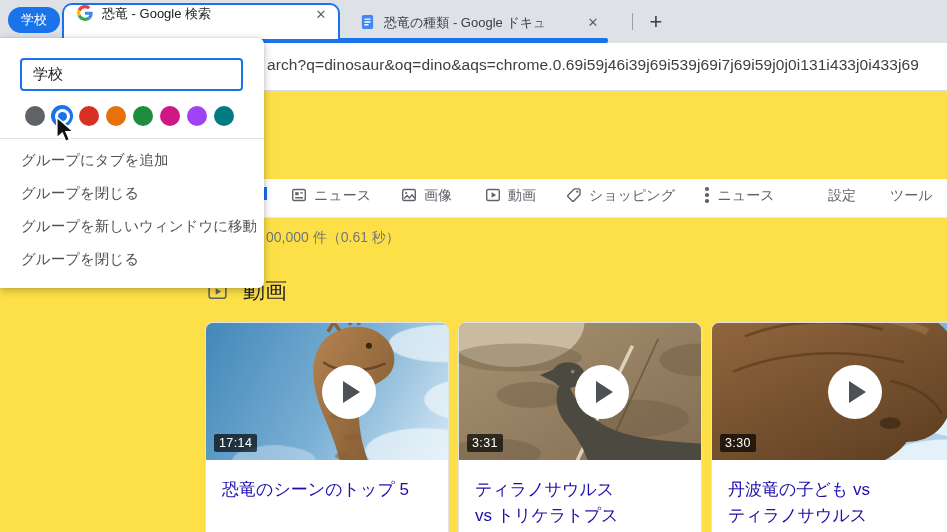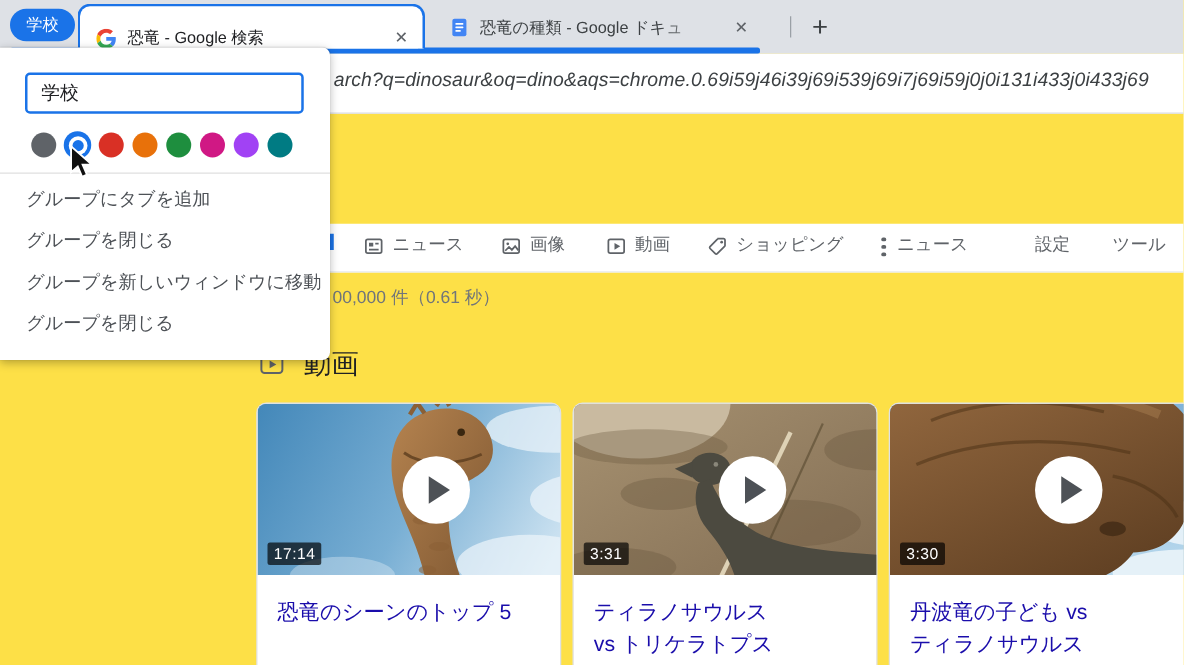--- a/index.html
+++ b/index.html
@@ -6,43 +6,43 @@
   .screen{position:relative;width:947px;height:532px;overflow:hidden;background:#fde047;
     font-family:"Liberation Sans","DejaVu Sans",sans-serif;-webkit-font-smoothing:antialiased;}
 
   
   .tabstrip{position:absolute;left:0;top:0;width:947px;height:43px;background:#dee1e6;}
   .group-underline{position:absolute;left:8px;top:38px;width:600px;height:5px;background:#1a73e8;border-radius:2px;}
   .group-chip{position:absolute;left:8px;top:7px;height:26px;line-height:26px;padding:0 13px;
     background:#1a73e8;color:#fff;font-size:13px;border-radius:13px;cursor:default;}
   .tab-active{position:absolute;left:62px;top:3px;width:278px;height:36px;background:#fff;
     border:2.5px solid #1a73e8;border-bottom:none;border-radius:10px 10px 0 0;box-sizing:border-box;
-    display:flex;align-items:flex-end;padding:0 8px 0 13px;}
+    display:flex;align-items:flex-start;padding:0 8px 0 13px;}
   .tab-title{flex:1;margin-left:9px;font-size:13px;color:#202124;white-space:nowrap;overflow:hidden;}
   .tab-close{width:18px;height:18px;display:flex;align-items:center;justify-content:center;
     color:#5f6368;font-size:13px;border-radius:50%;}
   .tab-inactive{position:absolute;left:346px;top:6px;width:262px;height:32px;display:flex;align-items:center;
     padding:0 6px 0 14px;box-sizing:border-box;}
   .tab-inactive .tab-title{color:#3c4043;position:relative;max-width:178px;}
   .fade-wrap{position:relative;flex:1;overflow:hidden;margin-left:9px;}
   .fade-wrap::after{content:"";position:absolute;right:0;top:0;bottom:0;width:56px;
     background:linear-gradient(to right, rgba(222,225,230,0), #dee1e6 85%);}
   .fade-wrap .tab-title{margin-left:0;}
   .tab-sep{position:absolute;left:632px;top:13px;width:1px;height:17px;background:#9aa0a6;}
   .newtab{position:absolute;left:641px;top:7px;width:30px;height:30px;font-size:22px;color:#3c4043;
     display:flex;align-items:center;justify-content:center;border-radius:50%;}
 
   
   .toolbar{position:absolute;top:43px;left:0;width:947px;height:48px;background:#fff;
-    border-bottom:1px solid #dadce0;box-sizing:border-box;font-style:italic;}
+    border-bottom:1px solid #dadce0;box-sizing:border-box;}
   .url{position:absolute;left:267px;top:13px;font-size:15.5px;color:#3c4043;white-space:nowrap;letter-spacing:.1px;}
 
   
   .navrow{position:absolute;top:179px;left:0;width:947px;height:39px;border-bottom:1px solid #e8eaed;box-sizing:border-box;background:#fff;}
-  .nav-item{position:absolute;top:8px;display:flex;align-items:flex-end;gap:7px;font-size:14px;color:#5f6368;white-space:nowrap;}
+  .nav-item{position:absolute;top:8px;display:flex;align-items:flex-start;gap:7px;font-size:14px;color:#5f6368;white-space:nowrap;}
   .nav-item svg{display:block;}
   .dots3{display:flex;flex-direction:column;gap:2.5px;padding:0 2px;}
   .dots3 i{width:3.5px;height:3.5px;border-radius:50%;background:#5f6368;}
   .sliver{position:absolute;left:264px;top:187px;width:3px;height:13px;background:#1a73e8;}
   .stats{position:absolute;left:266px;top:229px;font-size:14px;color:#70757a;}
   .vheader{position:absolute;left:207px;top:276px;display:flex;align-items:center;gap:15px;}
   .vheader-label{font-size:22px;color:#202124;}
 
   .card{position:absolute;top:322px;width:244px;height:232px;border:1px solid #dfe1e5;border-radius:8px;
     background:#fff;box-sizing:border-box;overflow:hidden;}

